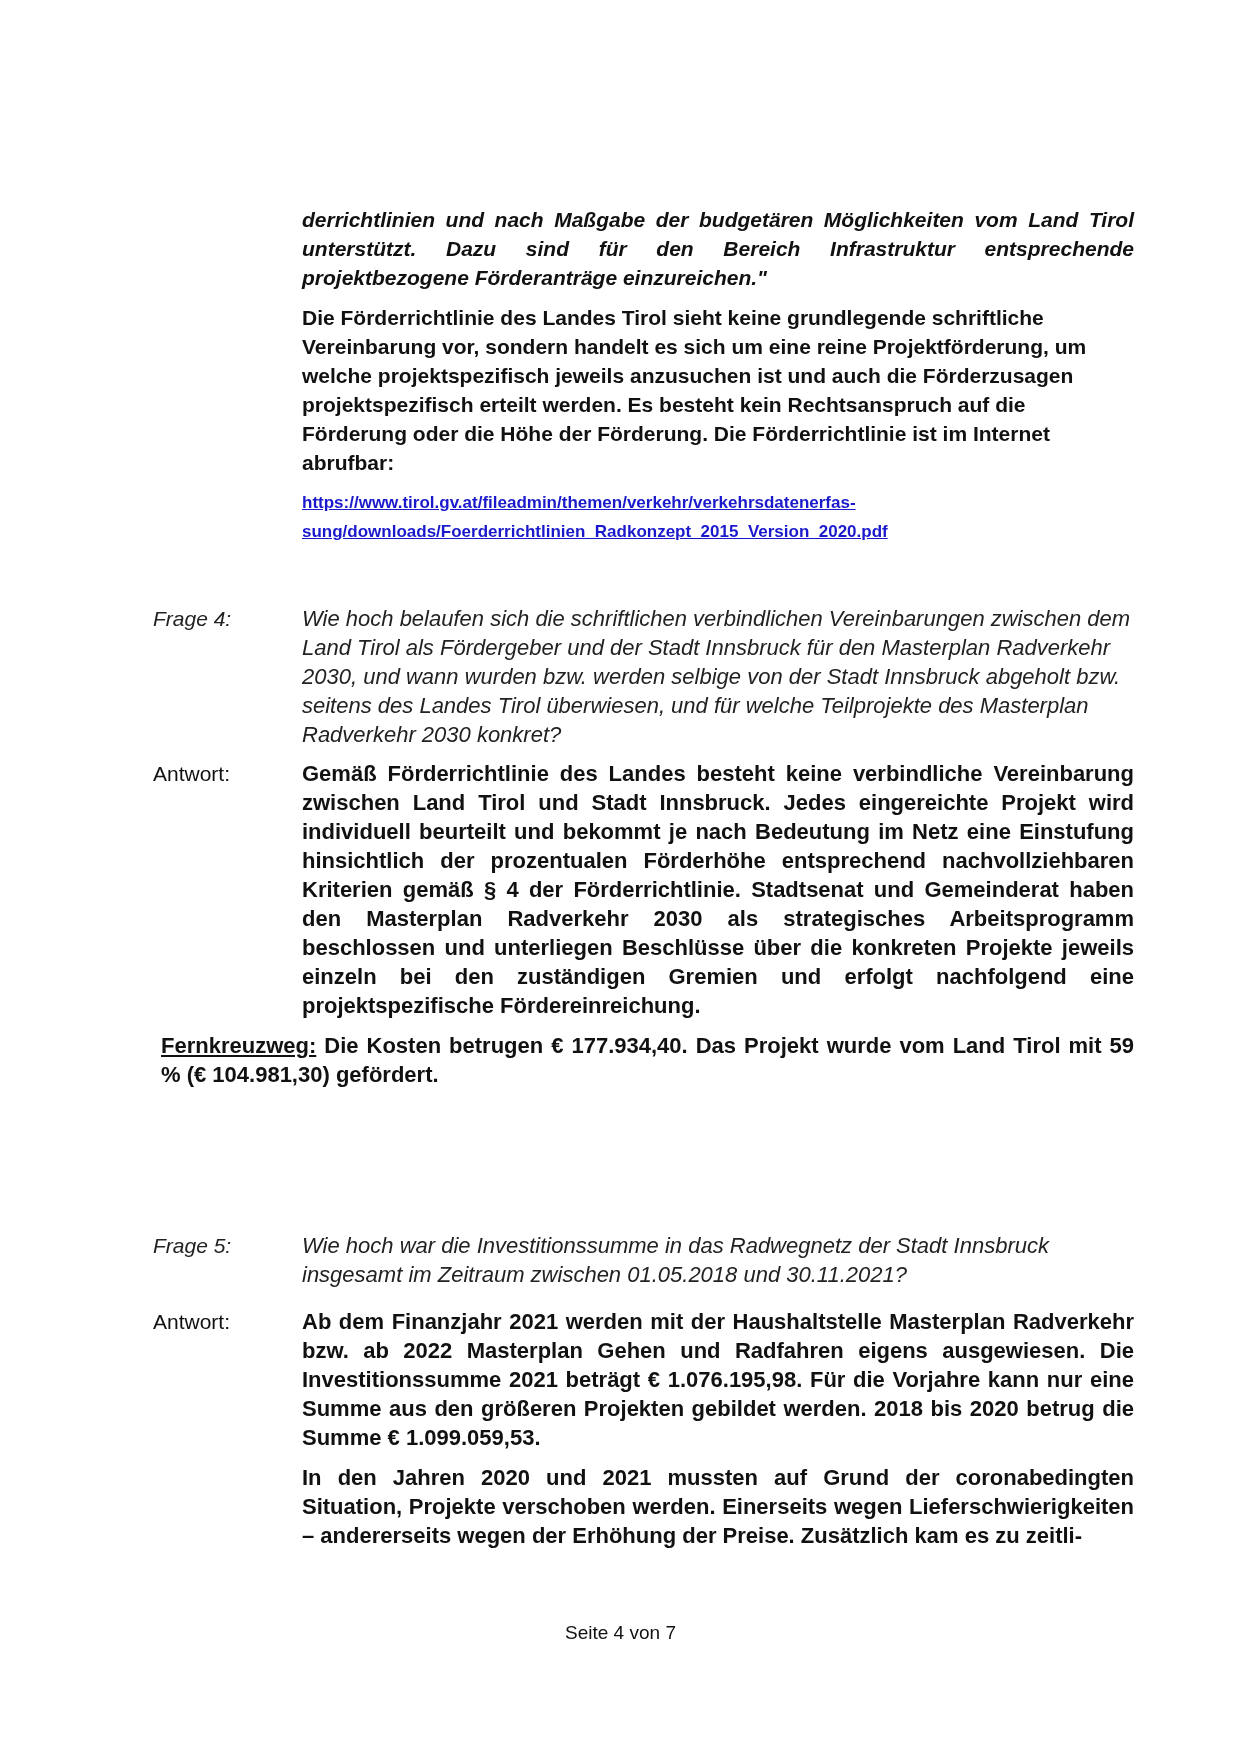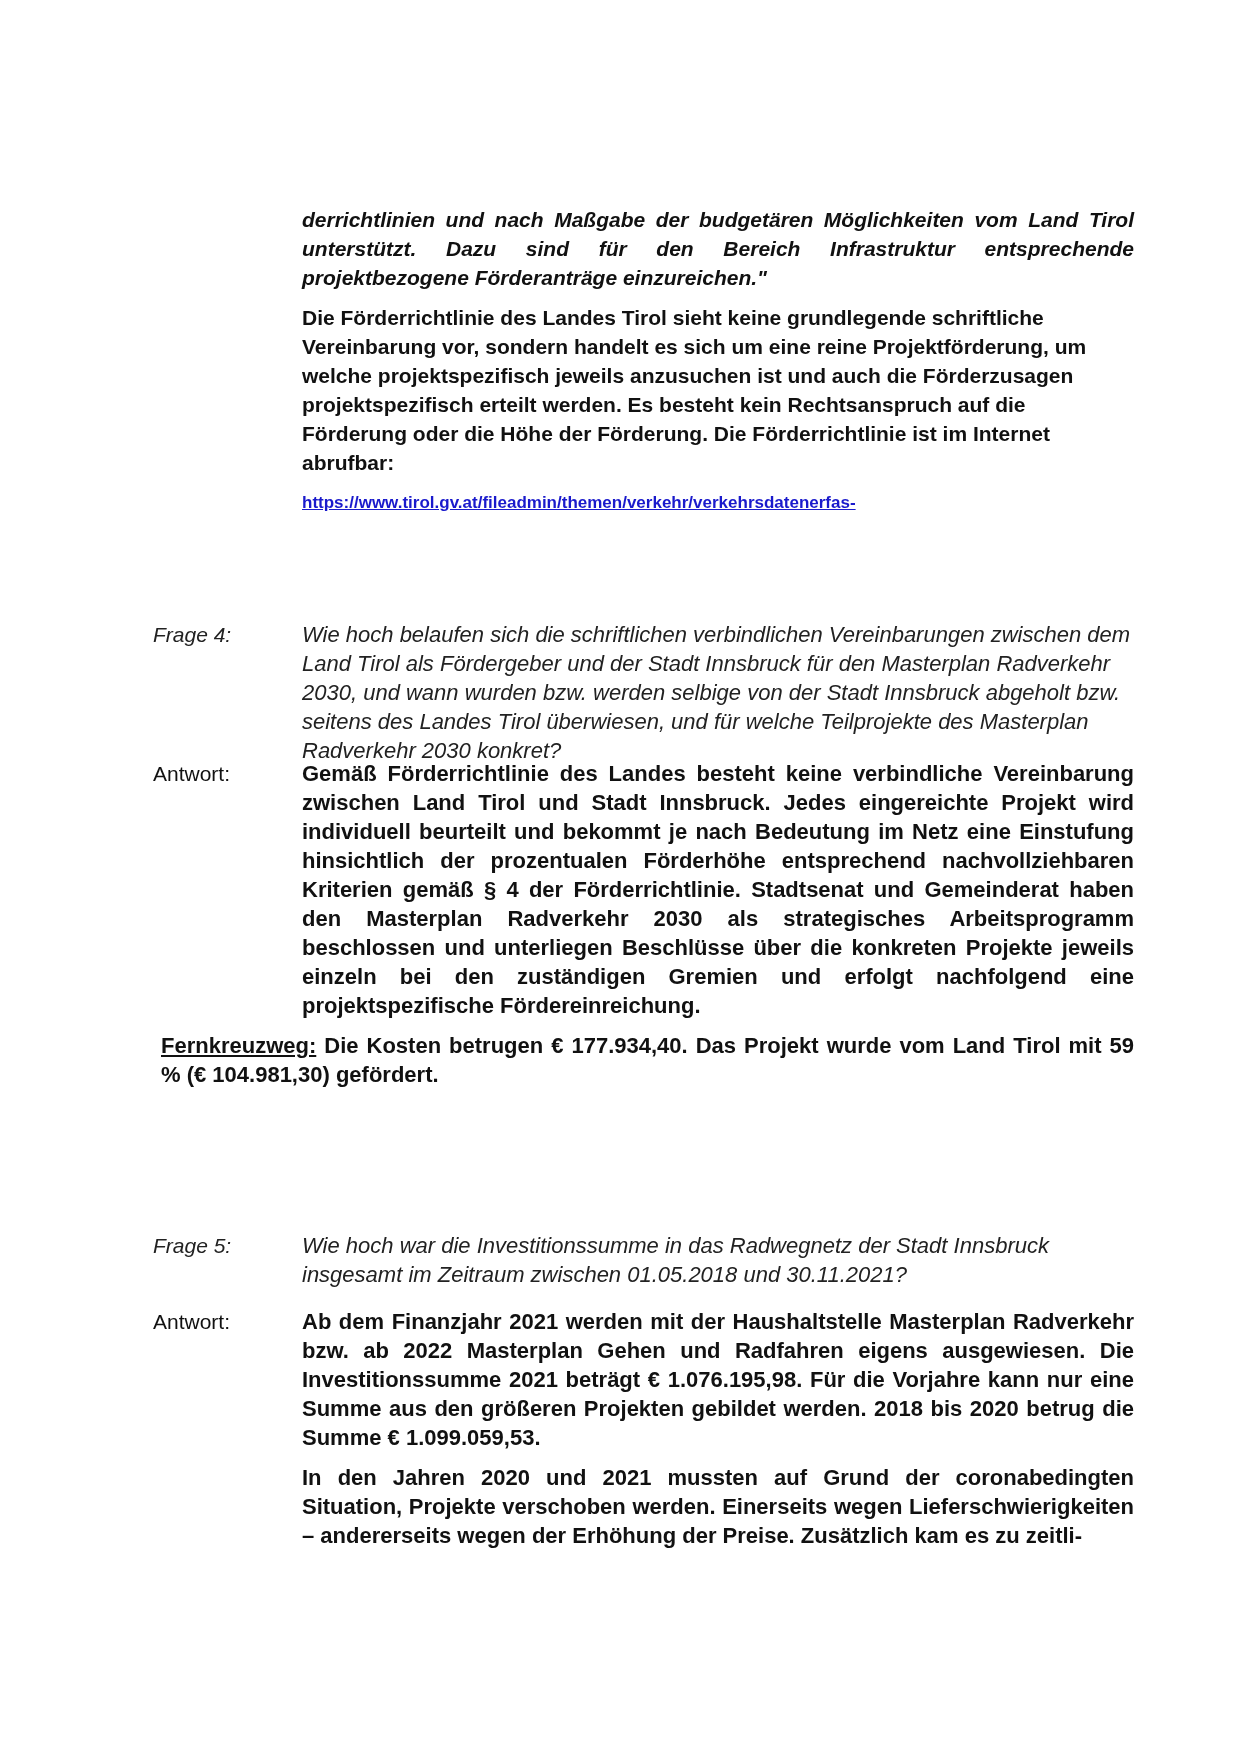--- a/index.html
+++ b/index.html
@@ -23,24 +23,25 @@
 </head>
 <body>
 
 <div class="page">
 
   <div class="col" style="top:205px;">
     <p class="p it"><span>derrichtlinien und nach Maßgabe der budgetären Möglichkeiten vom Land Tirol unterstützt. Dazu sind für den Bereich Infrastruktur entsprechende projektbezogene Förderanträge einzureichen.</span><span>"</span></p>
     <p class="p left" style="margin-top:11px;">Die Förderrichtlinie des Landes Tirol sieht keine grundlegende schriftliche Vereinbarung vor, sondern handelt es sich um eine reine Projektförderung, um welche projektspezifisch jeweils anzusuchen ist und auch die Förderzusagen projektspezifisch erteilt werden. Es besteht kein Rechtsanspruch auf die Förderung oder die Höhe der Förderung. Die Förderrichtlinie ist im Internet abrufbar:</p>
     <div style="margin-top:11px;">
       <span class="link" style="color: rgb(26, 26, 204);">https://www.tirol.gv.at/fileadmin/themen/verkehr/verkehrsdatenerfas-</span>
+      <span class="link" style="color: rgb(26, 26, 204);">sung/downloads/Foerderrichtlinien_Radkonzept_2015_Version_2020.pdf</span>
     </div>
   </div>
 
-  <div class="qa q" style="top:620px;">
+  <div class="qa q" style="top:604px;">
     <div class="label">Frage 4:</div>
     <div class="body">Wie hoch belaufen sich die schriftlichen verbindlichen Vereinbarungen zwischen dem Land Tirol als Fördergeber und der Stadt Innsbruck für den Masterplan Radverkehr 2030, und wann wurden bzw. werden selbige von der Stadt Innsbruck abgeholt bzw. seitens des Landes Tirol überwiesen, und für welche Teilprojekte des Masterplan Radverkehr 2030 konkret?</div>
   </div>
 
   <div class="qa a" style="top:759px;">
     <div class="label">Antwort:</div>
     <div class="body">Gemäß Förderrichtlinie des Landes besteht keine verbindliche Vereinbarung zwischen Land Tirol und Stadt Innsbruck. Jedes eingereichte Projekt wird individuell beurteilt und bekommt je nach Bedeutung im Netz eine Einstufung hinsichtlich der prozentualen Förderhöhe entsprechend nachvollziehbaren Kriterien gemäß § 4 der Förderrichtlinie. Stadtsenat und Gemeinderat haben den Masterplan Radverkehr 2030 als strategisches Arbeitsprogramm beschlossen und unterliegen Beschlüsse über die konkreten Projekte jeweils einzeln bei den zuständigen Gremien und erfolgt nachfolgend eine projektspezifische Fördereinreichung.</div>
     <div class="body" style="margin-top:11px;margin-left:8px;">
       <span class="u">Fernkreuzweg:</span><span> Die Kosten betrugen € 177.934,40. Das Projekt wurde vom Land Tirol mit 59 % (€ 104.981,30) gefördert.</span>
     </div>
@@ -50,13 +51,14 @@
     <div class="label">Frage 5:</div>
     <div class="body">Wie hoch war die Investitionssumme in das Radwegnetz der Stadt Innsbruck insgesamt im Zeitraum zwischen 01.05.2018 und 30.11.2021?</div>
   </div>
 
   <div class="qa a" style="top:1307px;">
     <div class="label">Antwort:</div>
     <div class="body left">Ab dem Finanzjahr 2021 werden mit der Haushaltstelle Masterplan Radverkehr bzw. ab 2022 Masterplan Gehen und Radfahren eigens ausgewiesen. Die Investitionssumme 2021 beträgt € 1.076.195,98. Für die Vorjahre kann nur eine Summe aus den größeren Projekten gebildet werden. 2018 bis 2020 betrug die Summe € 1.099.059,53.</div>
     <div class="body left" style="margin-top:11px;">In den Jahren 2020 und 2021 mussten auf Grund der coronabedingten Situation, Projekte verschoben werden. Einerseits wegen Lieferschwierigkeiten – andererseits wegen der Erhöhung der Preise. Zusätzlich kam es zu zeitli-</div>
   </div>
 
+  <div class="footer">Seite 4 von 7</div>
 </div>
 
 </body></html>

